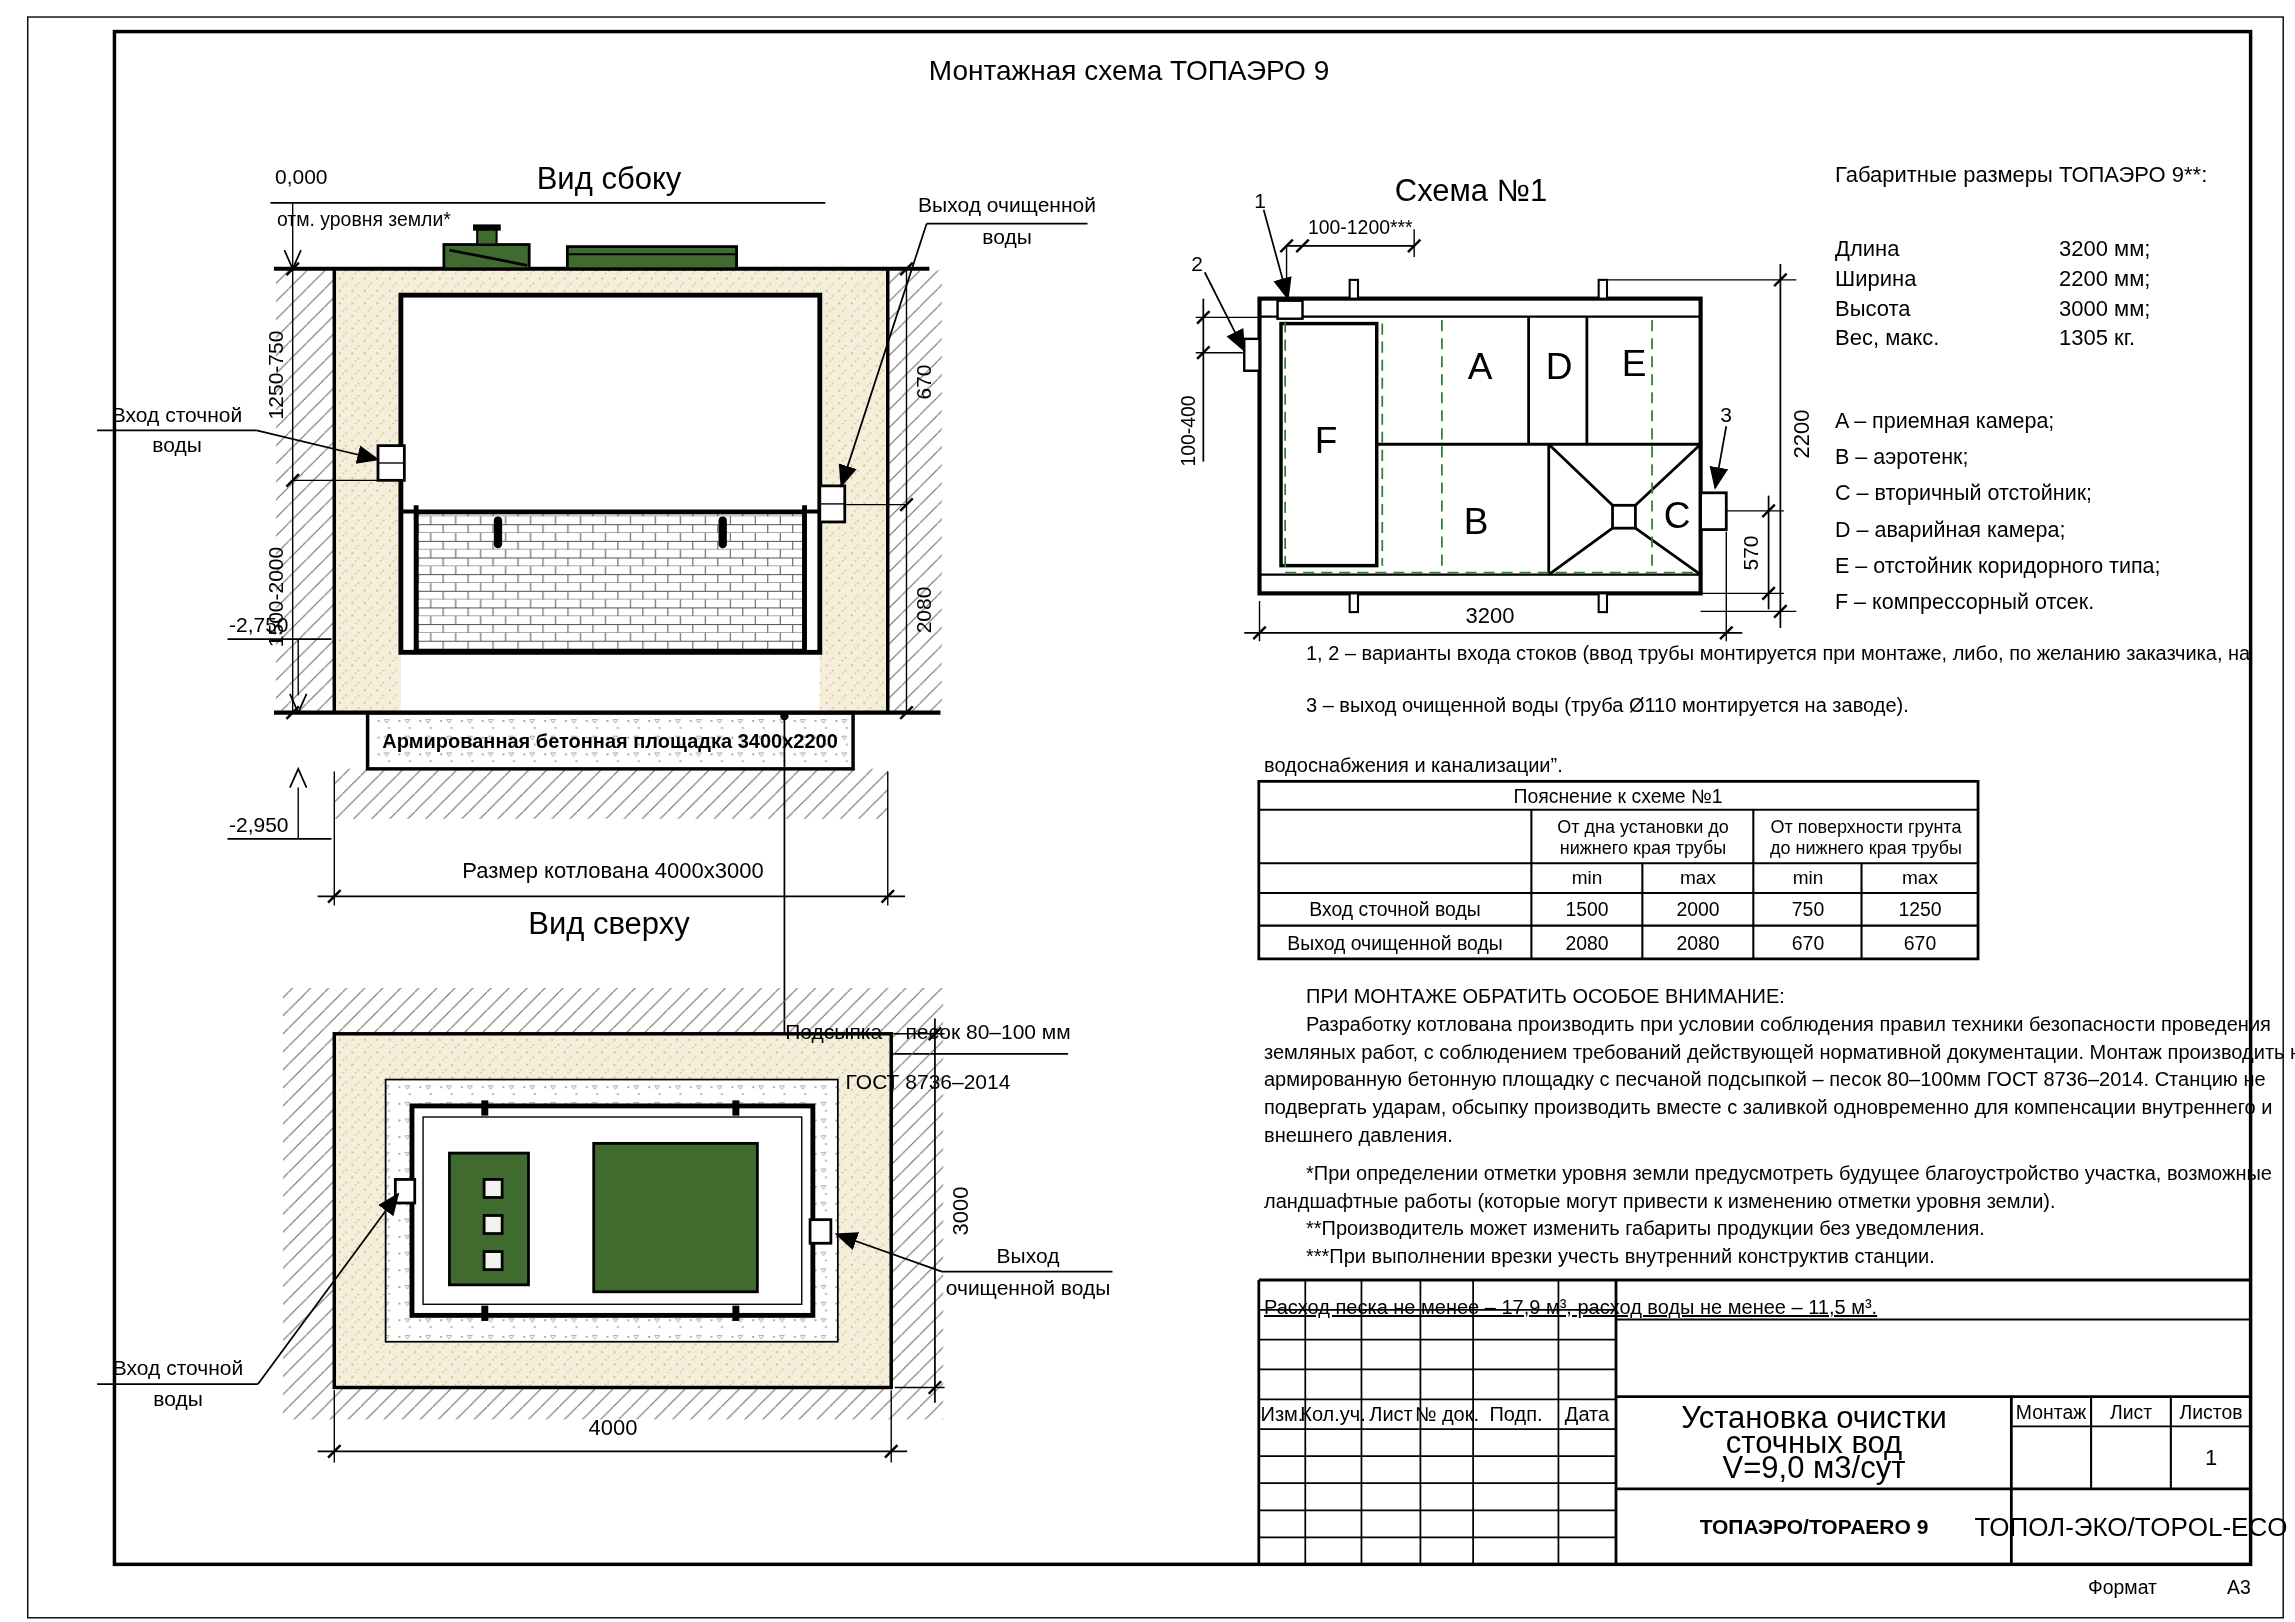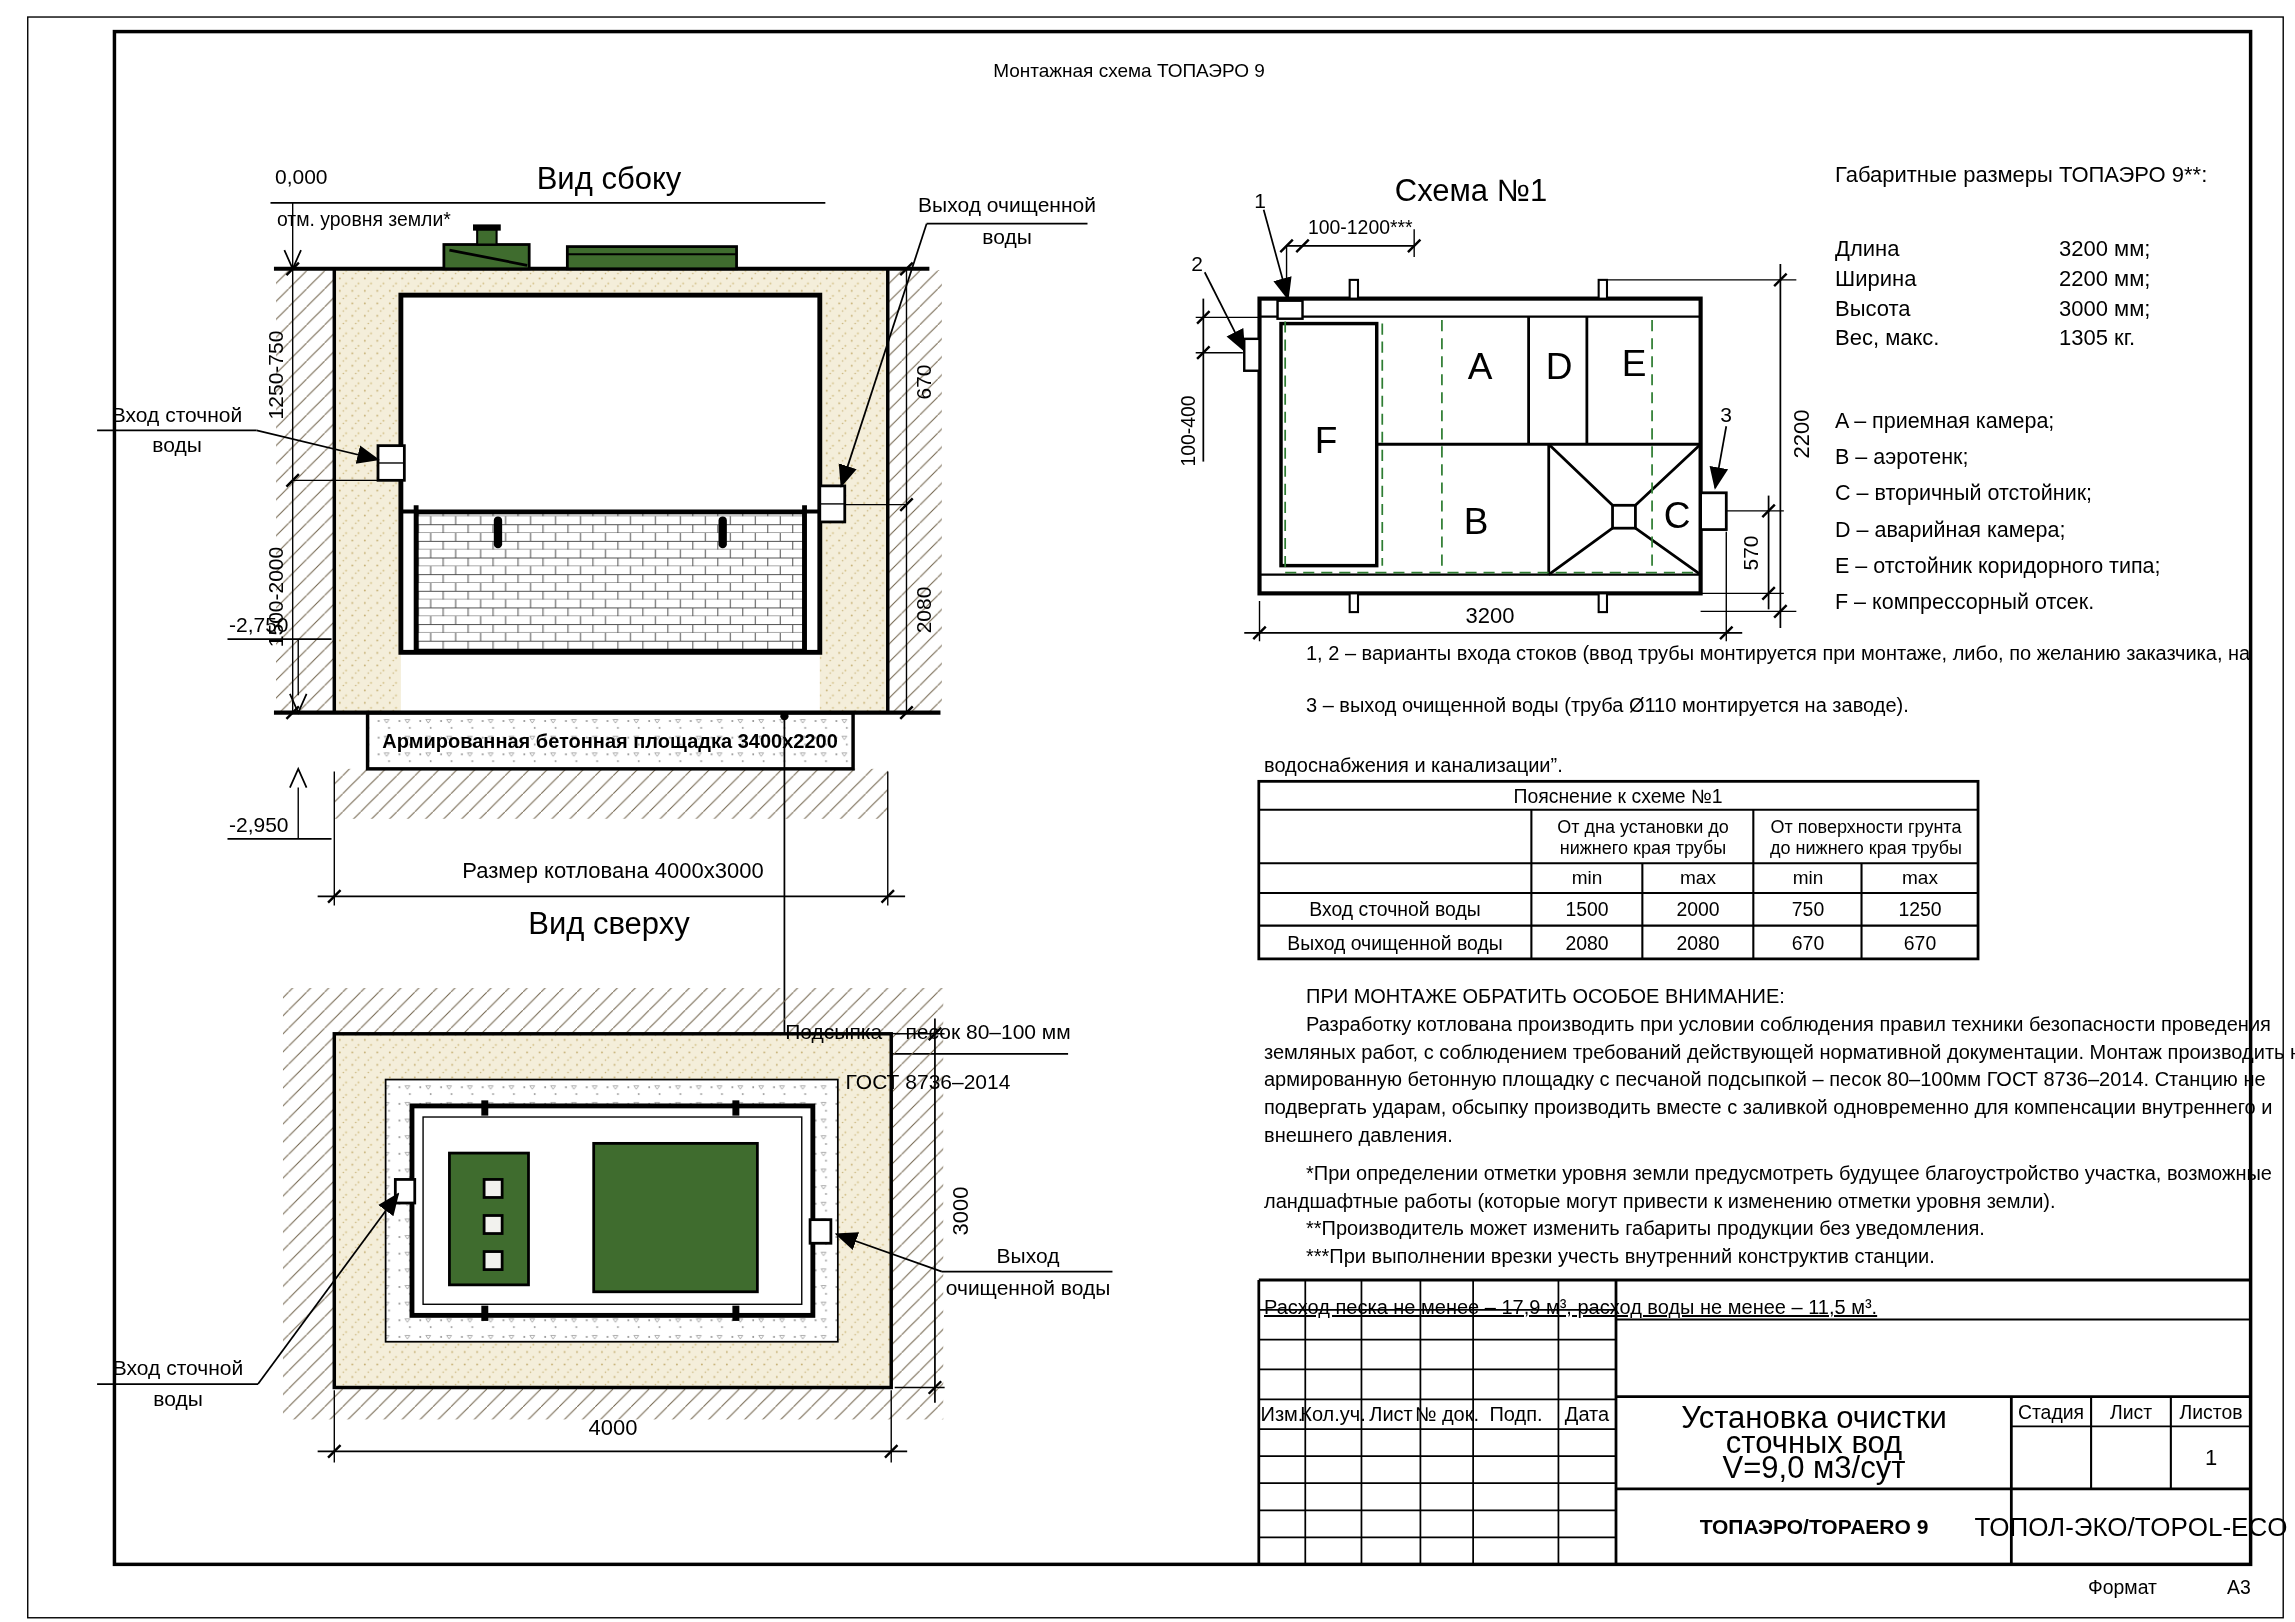--- a/index.html
+++ b/index.html
@@ -4,21 +4,21 @@
 <style>
   html,body{margin:0;padding:0;background:#fff;}
   #page{position:relative;width:2295px;height:1623px;background:#ffffff;overflow:hidden;
         font-family:"Liberation Sans",sans-serif;color:#000;}
   svg{position:absolute;left:0;top:0;}
   .t{position:absolute;white-space:nowrap;color:#000;letter-spacing:0;}
   .c{transform:translate(-50%,-50%);}
   .r{transform:translate(-50%,-50%) rotate(-90deg);}
   .f23{font-size:20px}.f26{font-size:18px}.f27{font-size:19px}.f28{font-size:19.4px}
   .f29{font-size:20px}.f30{font-size:21px}.f31{font-size:21.5px}.f32{font-size:22px}
-  .f34{font-size:31px}.f38{font-size:26px}.f40{font-size:19px}.f54{font-size:37px}
+  .f34{font-size:31px}.f38{font-size:26px}.f40{font-size:28px}.f54{font-size:37px}
   .b{font-weight:bold}
   .u{text-decoration:underline}
 </style>
 </head>
 <body>
 
 <div id="page">
 
 <svg width="2295" height="1623" viewBox="0 0 3309 2339">
   <defs>
@@ -311,21 +311,21 @@
 
   <div class="t c f23" style="left:1282px;top:1414px">Изм.</div>
   <div class="t c f23" style="left:1333px;top:1414px">Кол.уч.</div>
   <div class="t c f23" style="left:1391px;top:1414px">Лист</div>
   <div class="t c f23" style="left:1447px;top:1414px">№ док.</div>
   <div class="t c f23" style="left:1516px;top:1414px">Подп.</div>
   <div class="t c f23" style="left:1587px;top:1414px">Дата</div>
   <div class="t c f34" style="left:1814px;top:1418px">Установка очистки</div>
   <div class="t c f34" style="left:1814px;top:1443px">сточных вод</div>
   <div class="t c f34" style="left:1814px;top:1468px">V=9,0 м3/сут</div>
-  <div class="t c f28" style="left:2051px;top:1412px">Стадия</div>
+  <div class="t c f28" style="left:2051px;top:1412px">Монтаж</div>
   <div class="t c f28" style="left:2131px;top:1412px">Лист</div>
   <div class="t c f28" style="left:2211px;top:1412px">Листов</div>
   <div class="t c f32" style="left:2211px;top:1458px">1</div>
   <div class="t c f30 b" style="left:1814px;top:1527px">ТОПАЭРО/TOPAERO 9</div>
   <div class="t c f38" style="left:2131px;top:1527px">ТОПОЛ-ЭКО/TOPOL-ECO</div>
   <div class="t f28" style="left:2088px;top:1576px">Формат</div>
   <div class="t f28" style="left:2227px;top:1576px">А3</div>
 
 </div>
 

